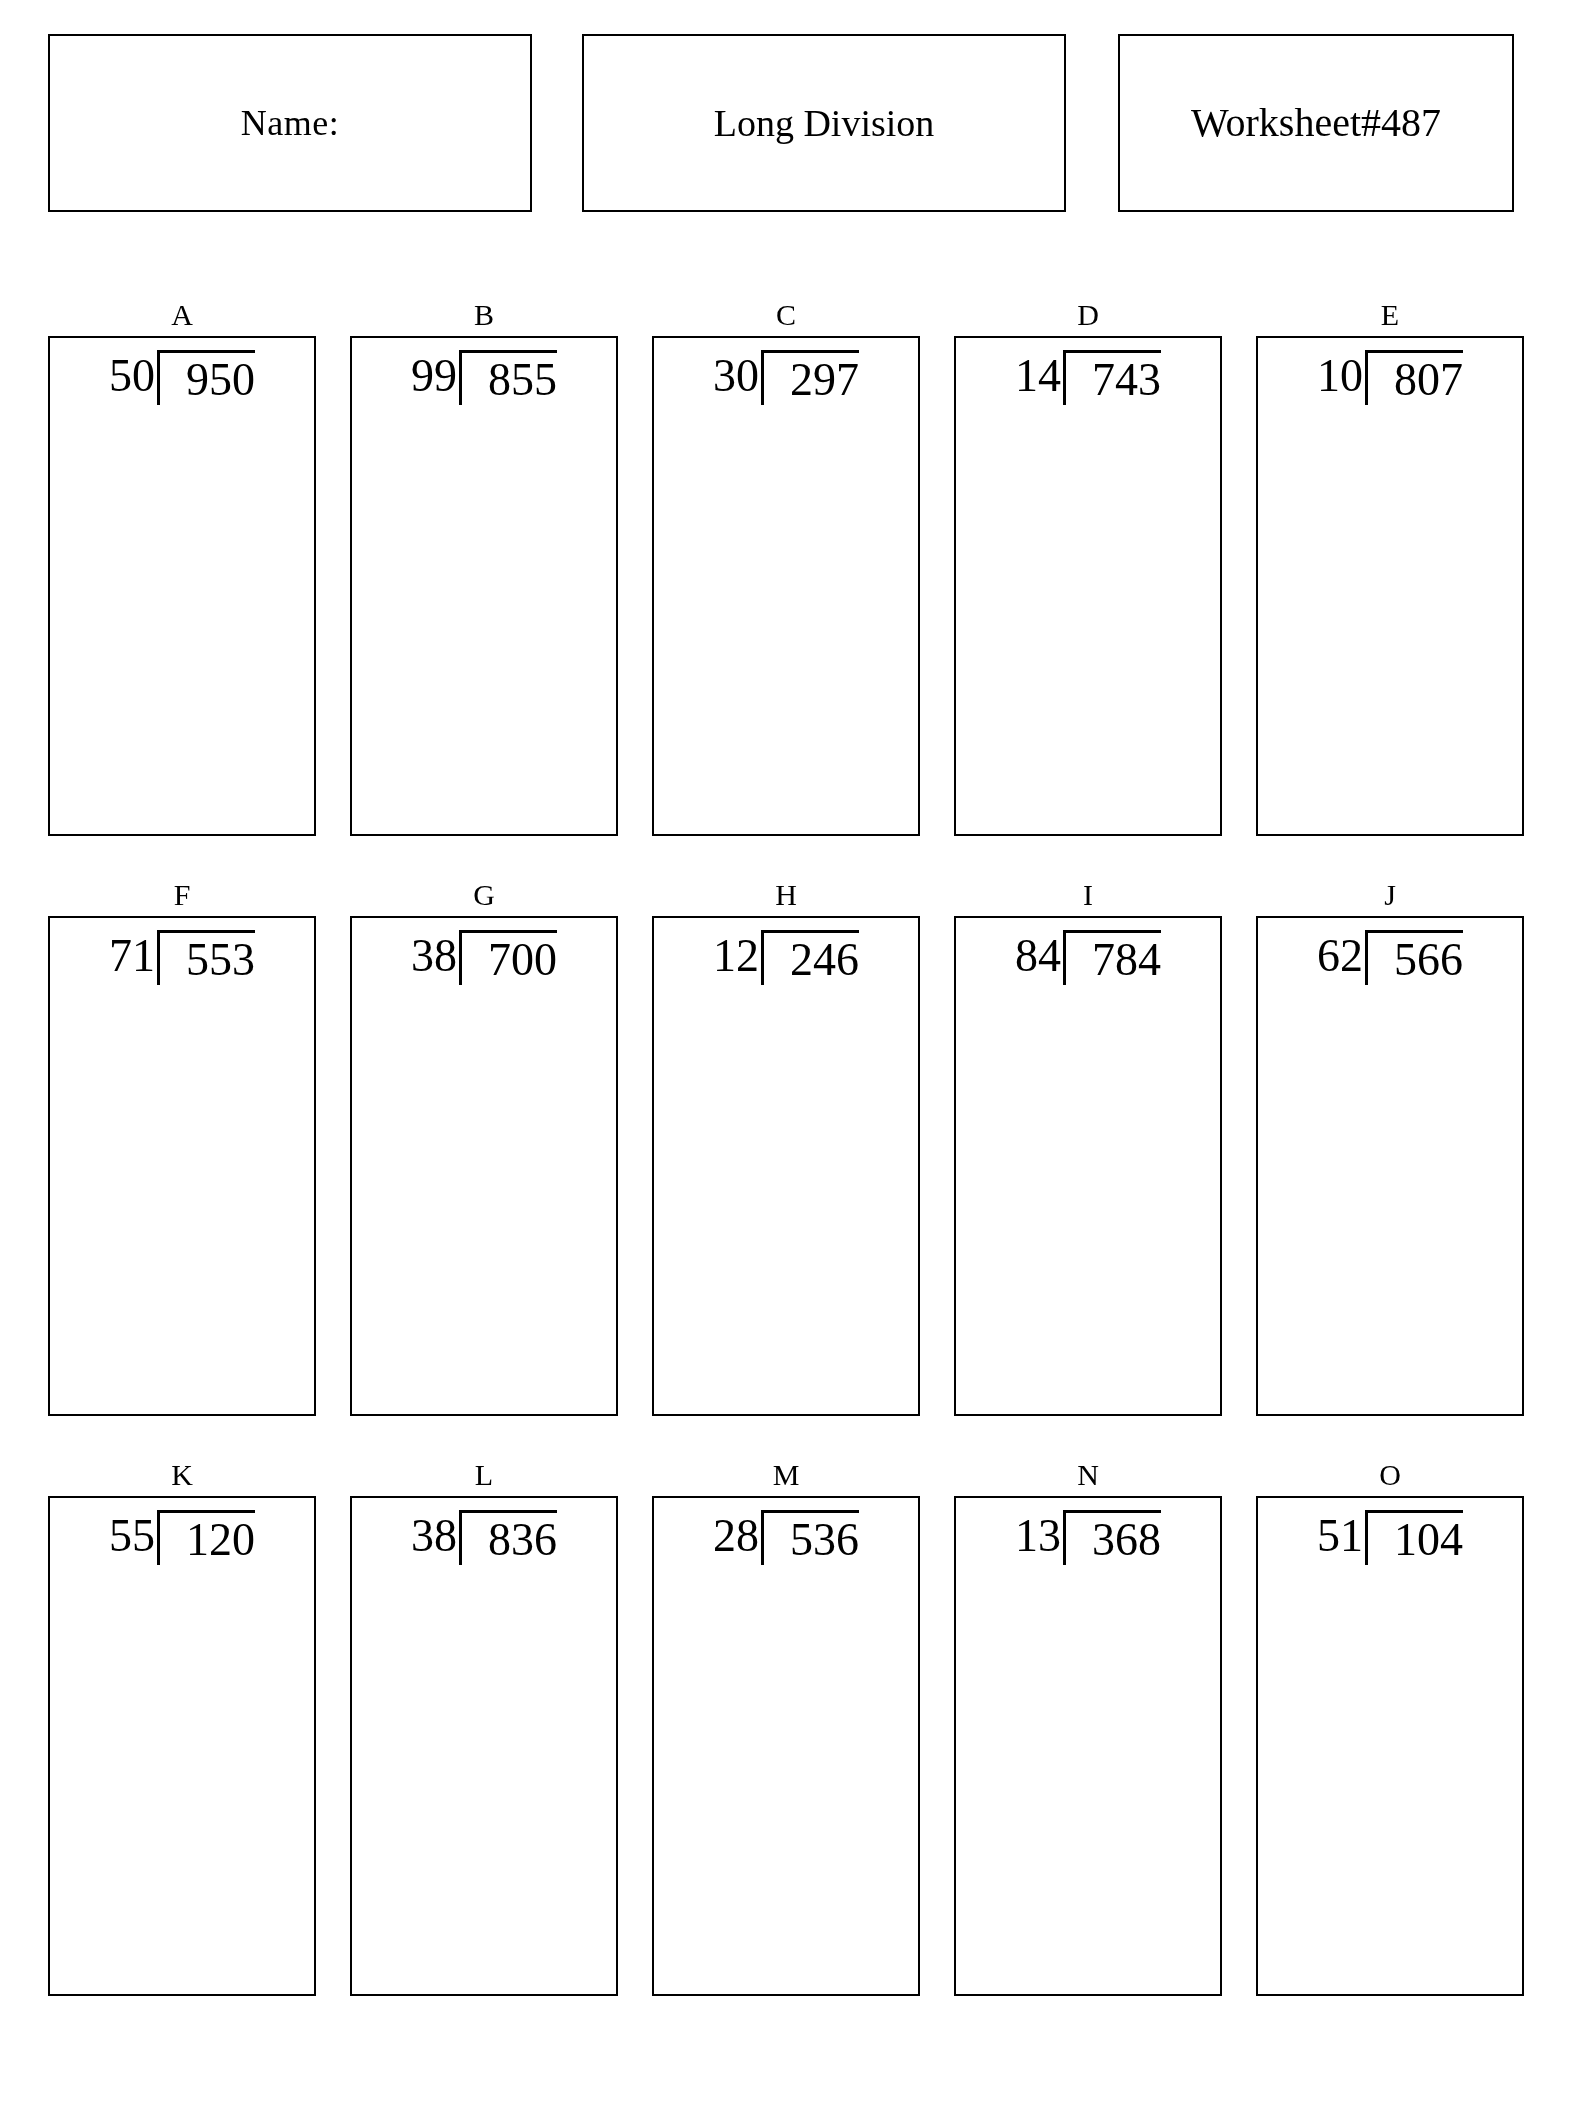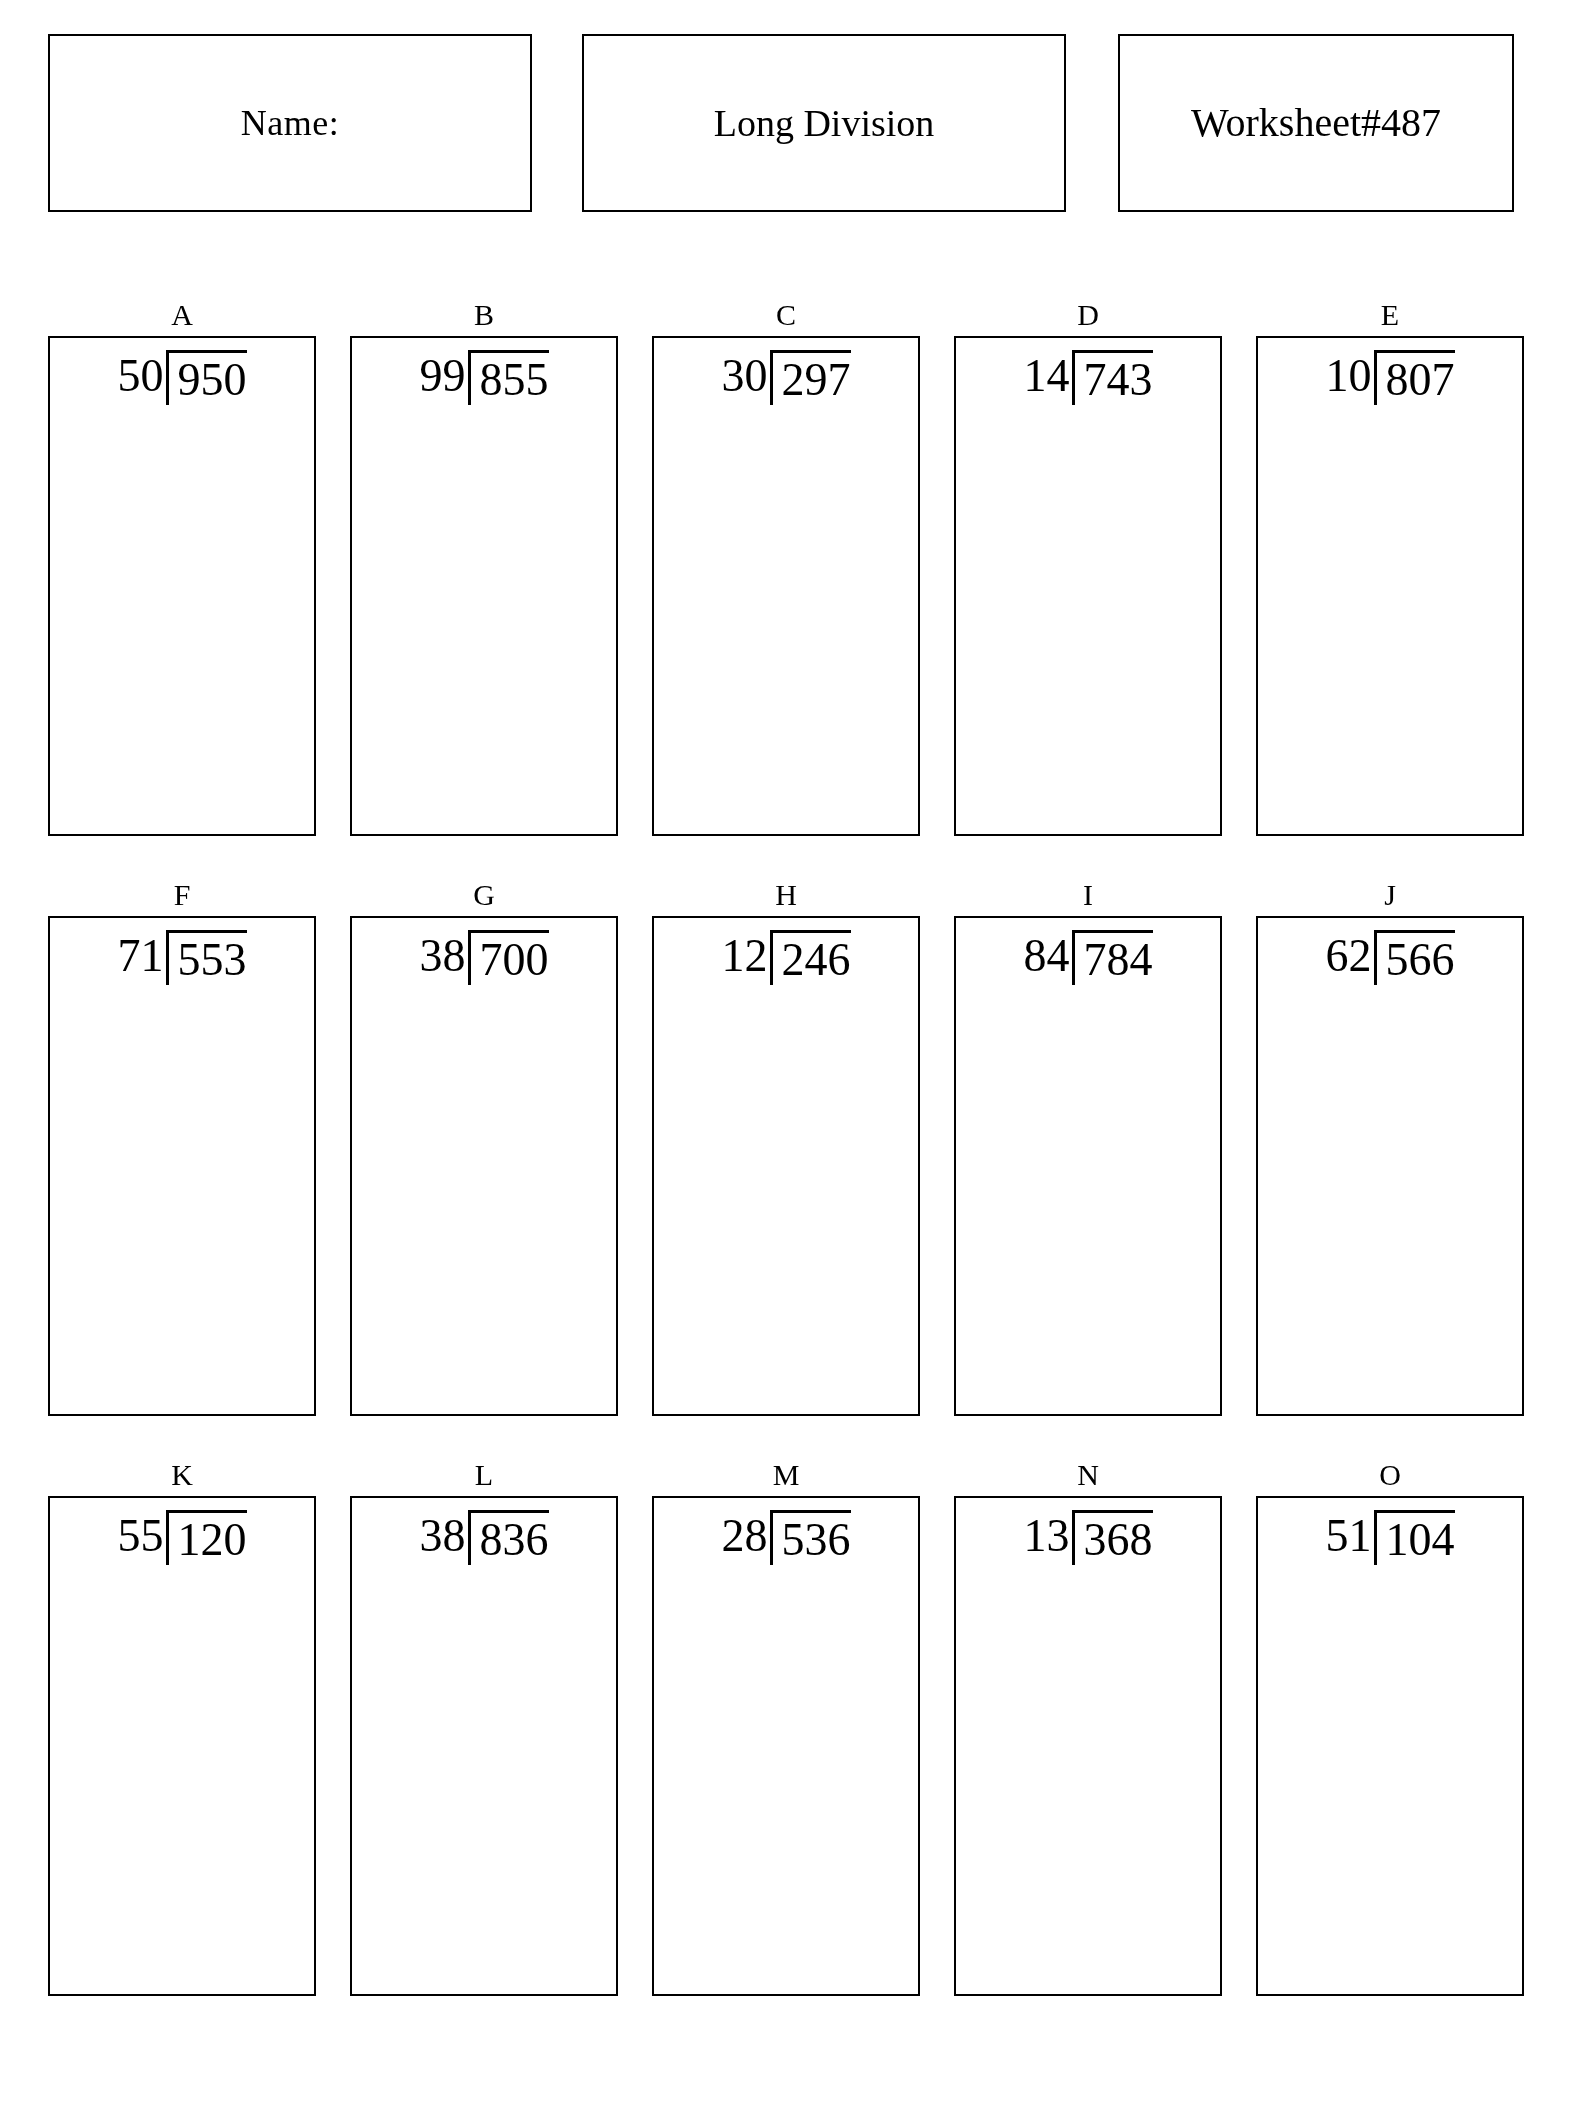--- a/index.html
+++ b/index.html
@@ -113,21 +113,21 @@
     align-items: flex-start;
   }
   .divisor {
     font-size: 46px;
     line-height: 52px;
     padding-right: 2px;
   }
   .bracket {
     border-left: 3px solid #000;
     border-top: 3px solid #000;
-    padding-left: 9px;
+    padding-left: 26px;
     padding-top: 2px;
     margin-top: 0px;
   }
   .dividend {
     font-size: 46px;
     line-height: 50px;
     display: block;
   }
 </style>
 </head>

